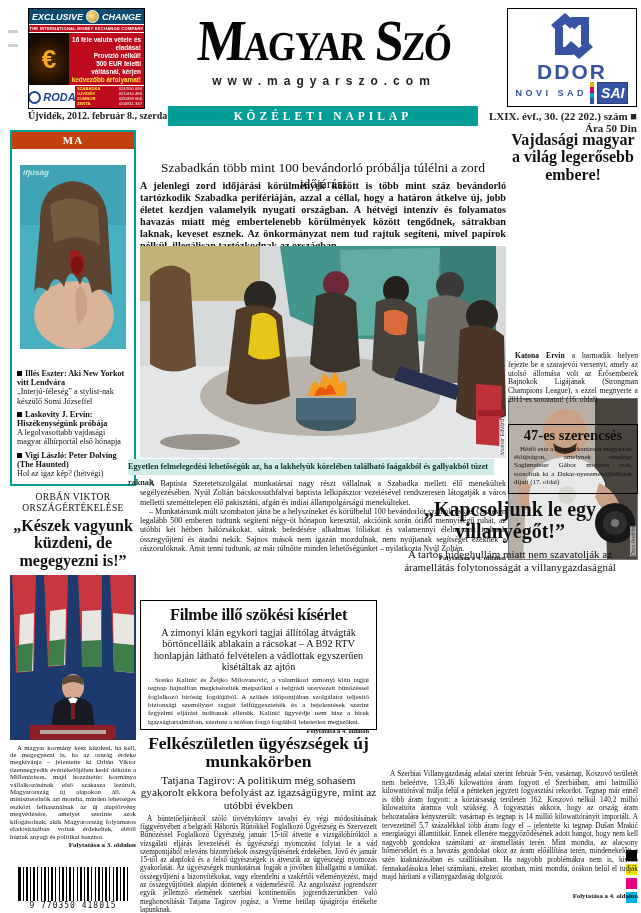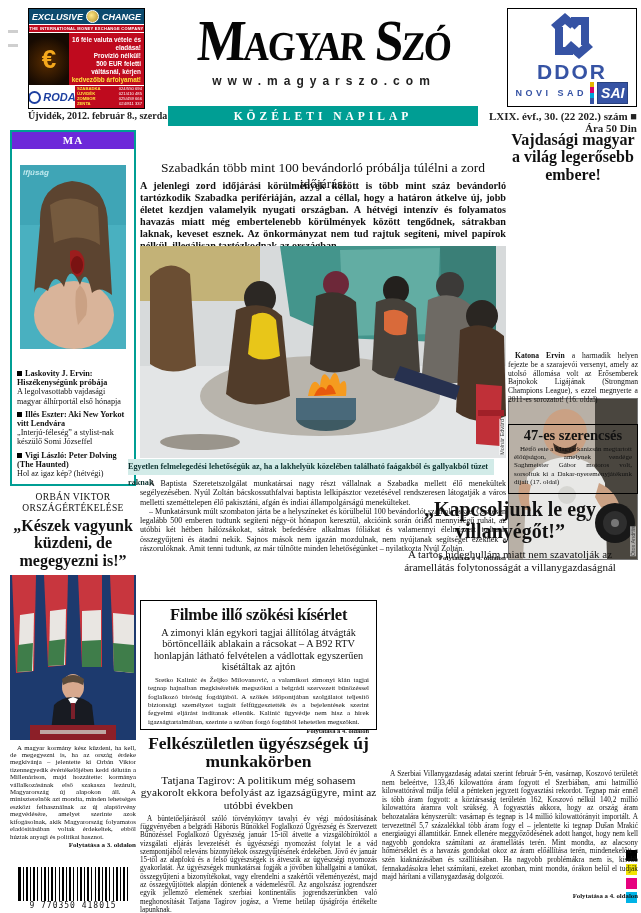--- a/index.html
+++ b/index.html
@@ -52,21 +52,21 @@
             font-style:italic;font-size:14px;padding:3px 3px;line-height:1;border:1px solid #27407e;}
   .ddor-strip{width:4px;height:22px;background:linear-gradient(#e3b600 25%,#d4006a 25% 50%,#00a3d8 50% 75%,#3653a4 75%);}
 
   .dateline{left:28px;top:110px;font-size:10px;font-weight:bold;color:#222;}
   .tagband{left:168px;top:106px;width:310px;height:20px;background:#009e94;color:#fff;
            display:flex;align-items:center;justify-content:center;font-weight:bold;font-size:11.5px;letter-spacing:4px;}
   .issue{left:478px;top:110px;width:159px;text-align:right;font-size:11px;font-weight:bold;color:#222;}
 
   
   .ma-box{left:10px;top:130px;width:126px;height:356px;border:2px solid #009e94;box-sizing:border-box;background:#fff;}
-  .ma-head{background:#6d28d9;color:#fff;font-weight:bold;font-size:11px;text-align:center;height:17px;line-height:17px;letter-spacing:1px;}
+  .ma-head{background:#c2410c;color:#fff;font-weight:bold;font-size:11px;text-align:center;height:17px;line-height:17px;letter-spacing:1px;}
   .ma-title{font-size:18px;text-align:center;margin:3px 0 3px;}
   .ma-photo{margin:16px auto;width:106px;height:184px;position:relative;overflow:hidden;}
   .ma-logo{position:absolute;left:3px;top:3px;color:#bfe9ee;font-family:"Liberation Sans",sans-serif;
            font-size:8px;font-style:italic;font-weight:bold;}
   .ma-items{padding:4px 5px 0 5px;}
   .ma-item{margin-bottom:4px;font-size:8.2px;line-height:1.12;}
   .ma-item .t{font-weight:bold;}
   .bullet{display:inline-block;width:5px;height:5px;background:#000;margin-right:3px;}
 
   
@@ -217,26 +217,26 @@
         <path d="M20 60 Q18 20 52 16 Q88 18 88 62 L92 130 Q80 120 72 128 Q66 100 60 120 Q50 96 44 122 Q34 104 28 126 Q16 118 14 128 Z" fill="#5c4430"></path>
         <path d="M30 40 Q50 26 78 42 L80 80 Q60 66 34 78 Z" fill="#755a3e"></path>
         <path d="M50 86 Q60 82 64 94 Q66 108 58 112 Q50 108 50 98 Z" fill="#9c1d1d"></path>
         <ellipse cx="57" cy="100" rx="6" ry="9" fill="#7a1212"></ellipse>
         <path d="M60 120 Q70 130 66 150 L58 160 Q54 140 56 126 Z" fill="#caa184"></path>
       </svg>
       <span class="ma-logo">ifjúság</span>
     </div>
     <div class="ma-items">
       <div class="ma-item">
+        <span class="bullet"></span><span class="t">Illés Eszter: Aki New Yorkot vitt Lendvára</span>
+        <div>„Interjú-féleség” a stylist-nak készülő Somi Józseffel</div>
+      </div>
+      <div class="ma-item">
         <span class="bullet"></span><span class="t">Laskovity J. Ervin: Hiszékenységünk próbája</span>
         <div>A legolvasottabb vajdasági magyar álhírportál első hónapja</div>
-      </div>
-      <div class="ma-item">
-        <span class="bullet"></span><span class="t">Illés Eszter: Aki New Yorkot vitt Lendvára</span>
-        <div>„Interjú-féleség” a stylist-nak készülő Somi Józseffel</div>
       </div>
       <div class="ma-item">
         <span class="bullet"></span><span class="t">Vigi László: Peter Dolving (The Haunted)</span>
         <div>Hol az igaz kép? (hétvégi)</div>
       </div>
     </div>
   </div>
 
   <div class="abs orban">
     <div class="orban-kicker">ORBÁN VIKTOR ORSZÁGÉRTÉKELÉSE</div>

